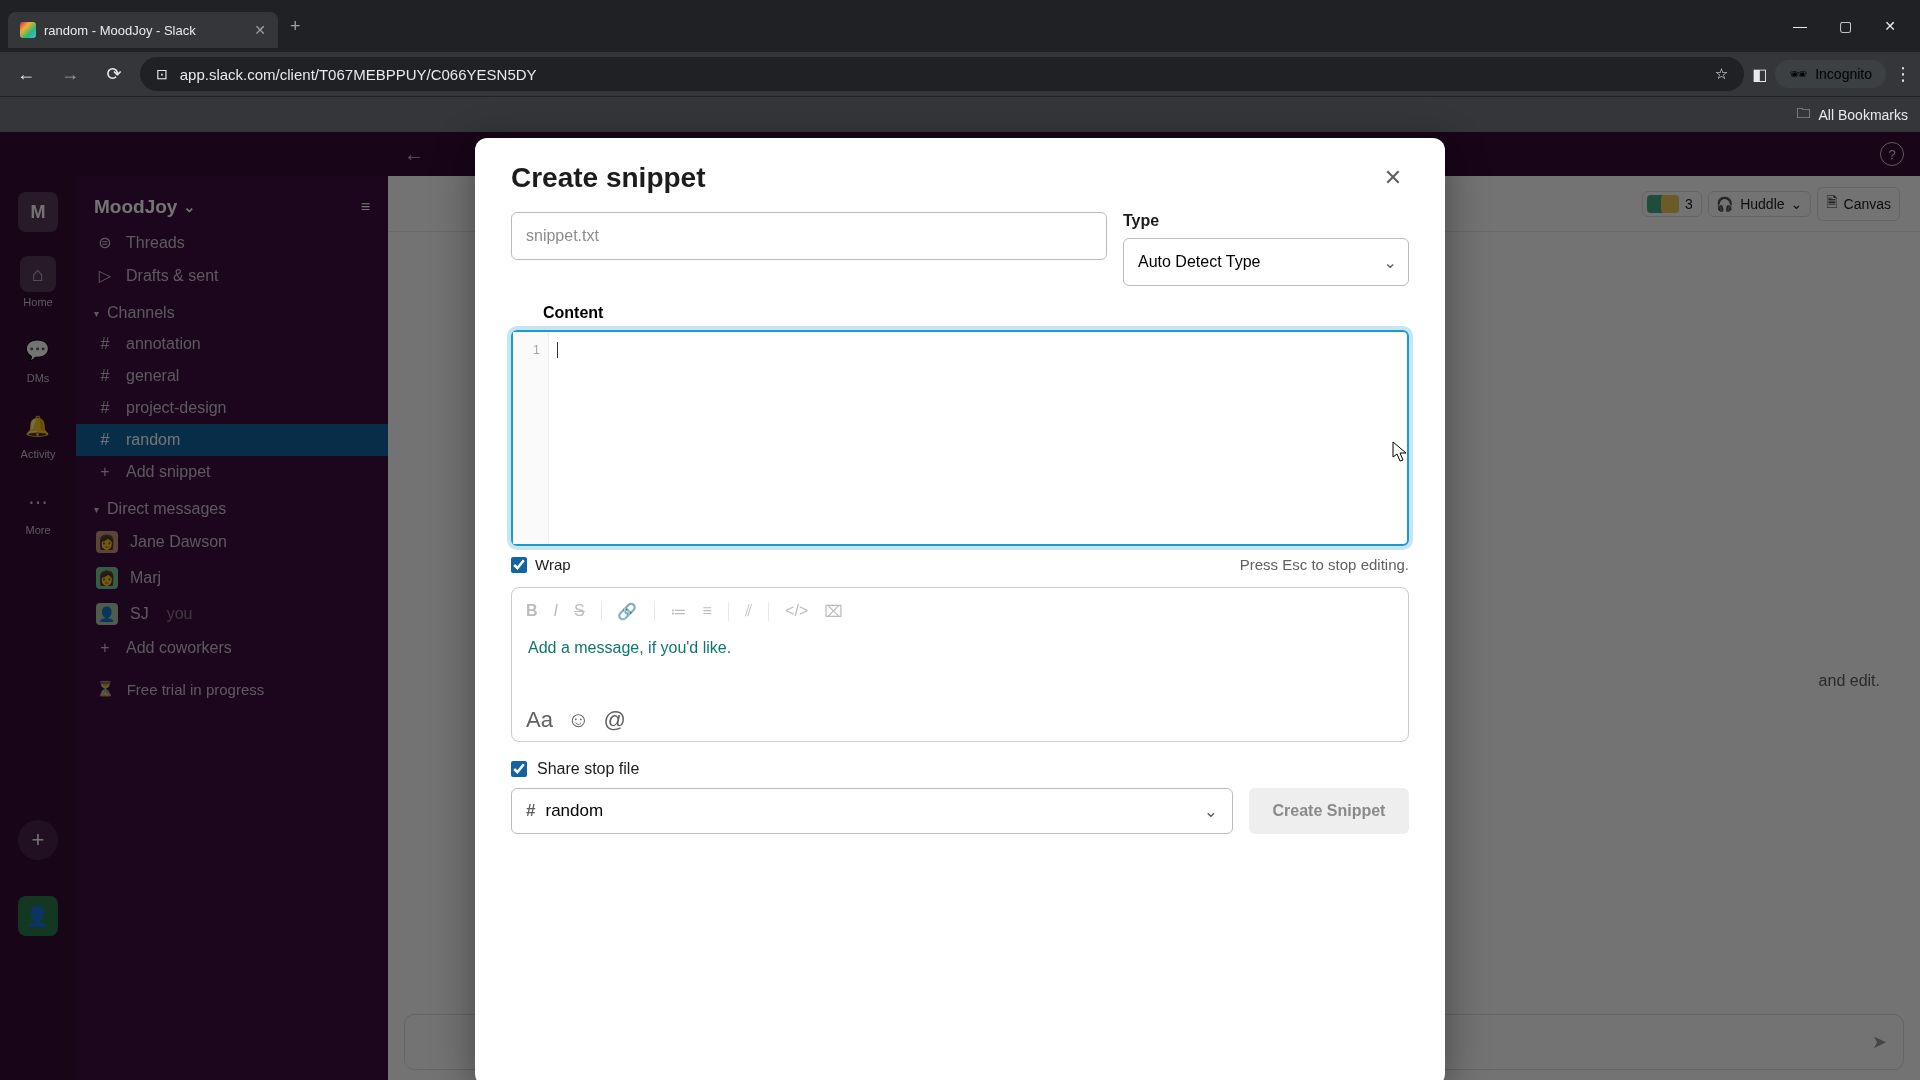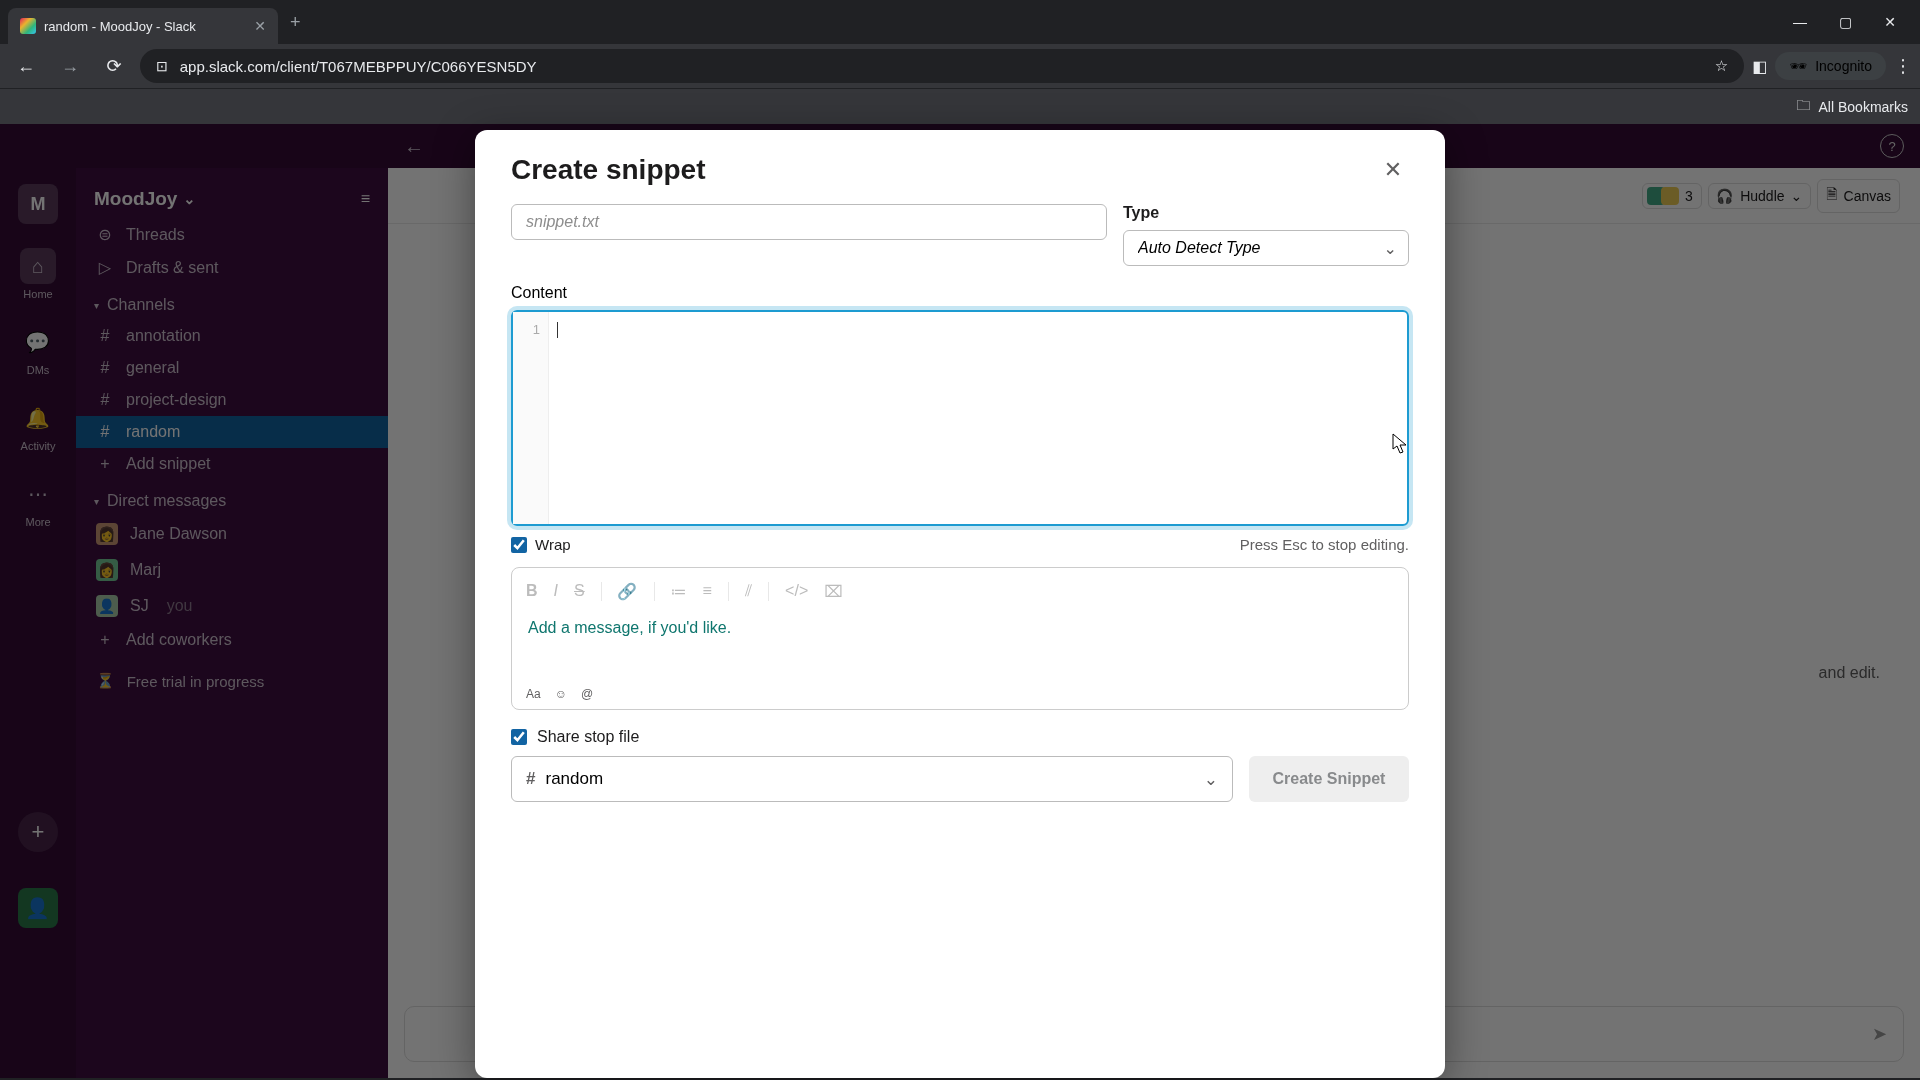--- a/index.html
+++ b/index.html
@@ -1,19 +1,19 @@
 <!DOCTYPE html>
 <html><head>
 <meta charset="utf-8">
 <style>
 * { margin: 0; padding: 0; box-sizing: border-box; font-family: -apple-system, BlinkMacSystemFont, "Segoe UI", Helvetica, Arial, sans-serif; }
 body { width: 1920px; height: 1080px; overflow: hidden; background: #202124; position: relative; }
 
 
-.browser-top { height: 44px; background: #202124; display: flex; align-items: center; padding-left: 8px; }
+.browser-top { height: 52px; background: #202124; display: flex; align-items: center; padding-left: 8px; }
 .tab { background: #35363a; height: 36px; margin-top: 8px; border-radius: 8px 8px 0 0; display: flex; align-items: center; padding: 0 12px; width: 270px; gap: 8px; }
 .tab-favicon { width: 16px; height: 16px; background: linear-gradient(135deg, #e01e5a, #ecb22e, #2eb67d, #36c5f0); border-radius: 3px; }
 .tab-title { color: #e8eaed; font-size: 13px; flex: 1; white-space: nowrap; overflow: hidden; }
 .tab-close { color: #9aa0a6; font-size: 14px; }
 .new-tab { color: #9aa0a6; margin-left: 12px; font-size: 18px; }
 .window-controls { margin-left: auto; display: flex; gap: 32px; padding-right: 24px; color: #e8eaed; }
 .window-controls span { font-size: 14px; }
 
 .address-bar-row { height: 44px; background: #35363a; display: flex; align-items: center; padding: 0 8px; gap: 8px; }
 .nav-btn { width: 36px; height: 36px; display: flex; align-items: center; justify-content: center; color: #9aa0a6; font-size: 18px; }
@@ -70,37 +70,37 @@
 
 
 .modal-backdrop { position: absolute; inset: 0; z-index: 10; display: flex; justify-content: center; }
 .modal { width: 970px; background: #fff; border-radius: 12px; padding: 24px 36px 20px 36px; margin-top: 6px; box-shadow: 0 8px 40px rgba(0,0,0,0.4); }
 .modal-header { display:flex; align-items: flex-start; margin-bottom: 18px;}
 .modal-title { font-size: 28px; font-weight: 800; color: #1d1c1d; }
 .modal-close { margin-left: auto; font-size: 22px; color: #616061; width: 32px; height: 32px; display:flex; align-items:center; justify-content:center; border-radius:6px;}
 .form-row { display:flex; gap: 16px; margin-bottom: 18px;}
 .form-group { display:flex; flex-direction:column; gap:8px; }
 .form-label { font-size: 16px; font-weight: 600; color: #1d1c1d; }
-.input { height: 36px; border: 1px solid #bbb; border-radius: 6px; padding: 6px 14px; font-size: 16px; font-style: italic; }
+.input { height: 48px; border: 1px solid #bbb; border-radius: 6px; padding: 6px 14px; font-size: 16px; }
 .input::placeholder { color: #8d8d8d; }
 .select-wrap { position: relative; }
 .select-wrap .chev-down { position: absolute; right: 12px; top: 50%; transform: translateY(-50%); color: #616061; pointer-events: none; }
-.content-label { font-size: 16px; font-weight: 400; margin-bottom: 8px; }
+.content-label { font-size: 16px; font-weight: 700; margin-bottom: 8px; margin-left: 32px; }
 .code-editor { border: 2px solid #1d9bd1; border-radius: 6px; height: 216px; box-shadow: 0 0 0 4px rgba(29,155,209,0.25); display:flex; }
 .gutter { width: 36px; background: #fafafa; border-right: 1px solid #eee; text-align: right; padding: 10px 8px 0; color: #aaa; font-size: 13px; font-family: monospace; }
 .code-body { flex:1; padding: 10px 8px; font-family: monospace; font-size: 14px; position: relative; }
 .cursor-blink { display:inline-block; width: 1px; height: 16px; background: #333; vertical-align: text-bottom; }
 .under-editor { display: flex; align-items: flex-start; margin-top: 10px; margin-bottom: 14px; font-size: 15px; color: #616061; }
 .wrap-check { display:flex; align-items:center; gap:8px; color: #1d1c1d;}
 .esc-hint { margin-left: auto; }
 .message-box { border: 1px solid #ccc; border-radius: 8px; padding: 10px 14px 8px; }
 .msg-toolbar { display:flex; gap: 16px; padding: 4px 0 8px; border-bottom: 0; color: #bcbcbc; font-size: 16px; }
 .msg-toolbar .sep { width:1px; background: #e8e8e8; }
 .msg-input { min-height: 72px; padding: 10px 2px; color: #0f766e; font-size: 16px; outline: none;}
-.msg-bottom { display:flex; gap: 14px; padding: 6px 0 0; color: #616061; font-size: 12px; }
+.msg-bottom { display:flex; gap: 14px; padding: 6px 0 0; color: #616061; font-size: 22px; }
 .share-row { display:flex; align-items:center; gap: 10px; margin: 18px 0 10px; font-size: 16px; color: #1d1c1d;}
 .share-bottom { display:flex; gap: 16px; }
 .channel-select { flex:1; height: 46px; border: 1px solid #bbb; border-radius: 6px; display:flex; align-items:center; padding: 0 14px; font-size: 17px; position:relative; }
 .channel-select .hash { font-weight: 700; margin-right: 10px; color: #616061; }
 .channel-select .chev-down { position:absolute; right: 14px; color:#616061;}
 .create-btn { width: 160px; height: 46px; background: #eee; color: #888a8c; border-radius: 6px; font-size: 16px; font-weight: 600; display:flex; align-items:center; justify-content:center; }
 
 .mouse-cursor { position:absolute; width: 16px; height: 22px; z-index: 50; left: 1392px; top: 309px; }
 .mouse-cursor svg { width: 100%; height: 100%; }
 

